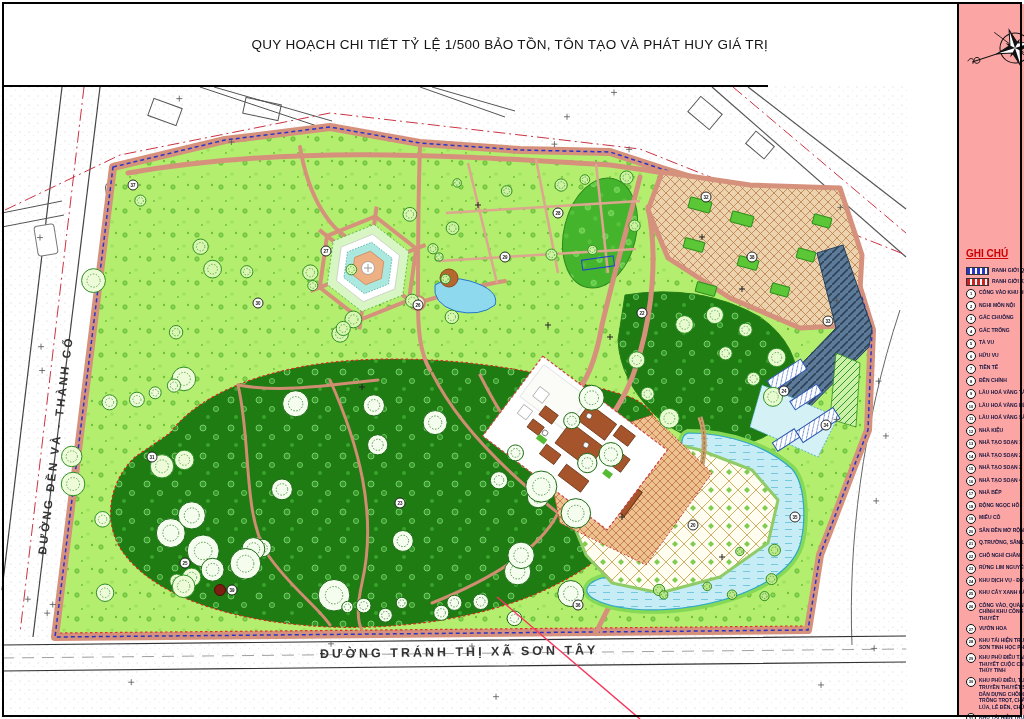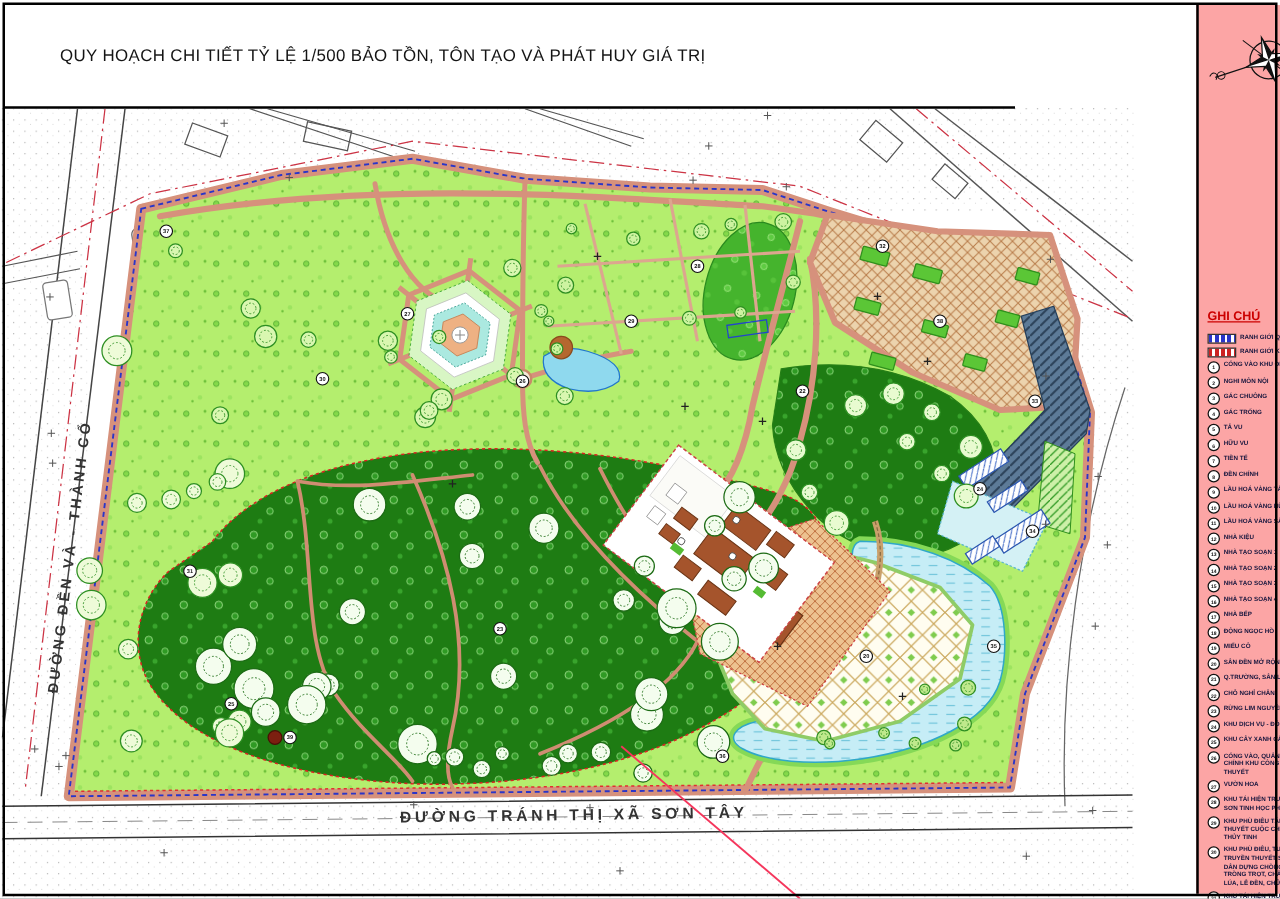--- a/index.html
+++ b/index.html
@@ -1,22 +1,22 @@
 <!DOCTYPE html>
 <html><head>
 <meta charset="utf-8">
 <style>
   html,body{margin:0;padding:0;background:#888;}
   #app{position:relative;width:1024px;height:719px;background:#fff;overflow:hidden;
        font-family:"Liberation Sans",sans-serif;}
   #frame{position:absolute;inset:2px;border:2px solid #000;pointer-events:none;z-index:50;}
   
   #header{position:absolute;left:4px;top:4px;width:764px;height:81px;background:#fff;
-          border-bottom:2px solid #000;display:flex;flex-direction:column;align-items:flex-start;
-          justify-content:center;z-index:10;padding-left:44px;}
+          border-bottom:2px solid #000;display:flex;flex-direction:column;align-items:flex-end;
+          justify-content:center;z-index:10;}
   .h-sub{font-size:13.5px;color:#141414;letter-spacing:.3px;line-height:1.45;font-weight:500;}
   .h-title{font-size:17.5px;font-weight:bold;color:#0a0a0a;letter-spacing:.4px;margin-top:4px;}
   
   #sidebar{position:absolute;left:957px;top:4px;bottom:4px;width:112px;background:#fca5a5;
            border-left:2px solid #000;z-index:10;}
   #compassbox{position:absolute;left:0;top:0;width:110px;height:85px;}
   #legend{position:absolute;left:7px;top:244px;width:100px;}
   .lg-title{color:#cc0000;font-weight:bold;font-size:10px;text-decoration:underline;margin:0 0 7px 0;}
   .lg-row{display:flex;align-items:flex-start;gap:3px;margin-bottom:2px;}
   .lg-num{width:8px;height:8px;min-width:8px;border:1px solid #111;border-radius:50%;

